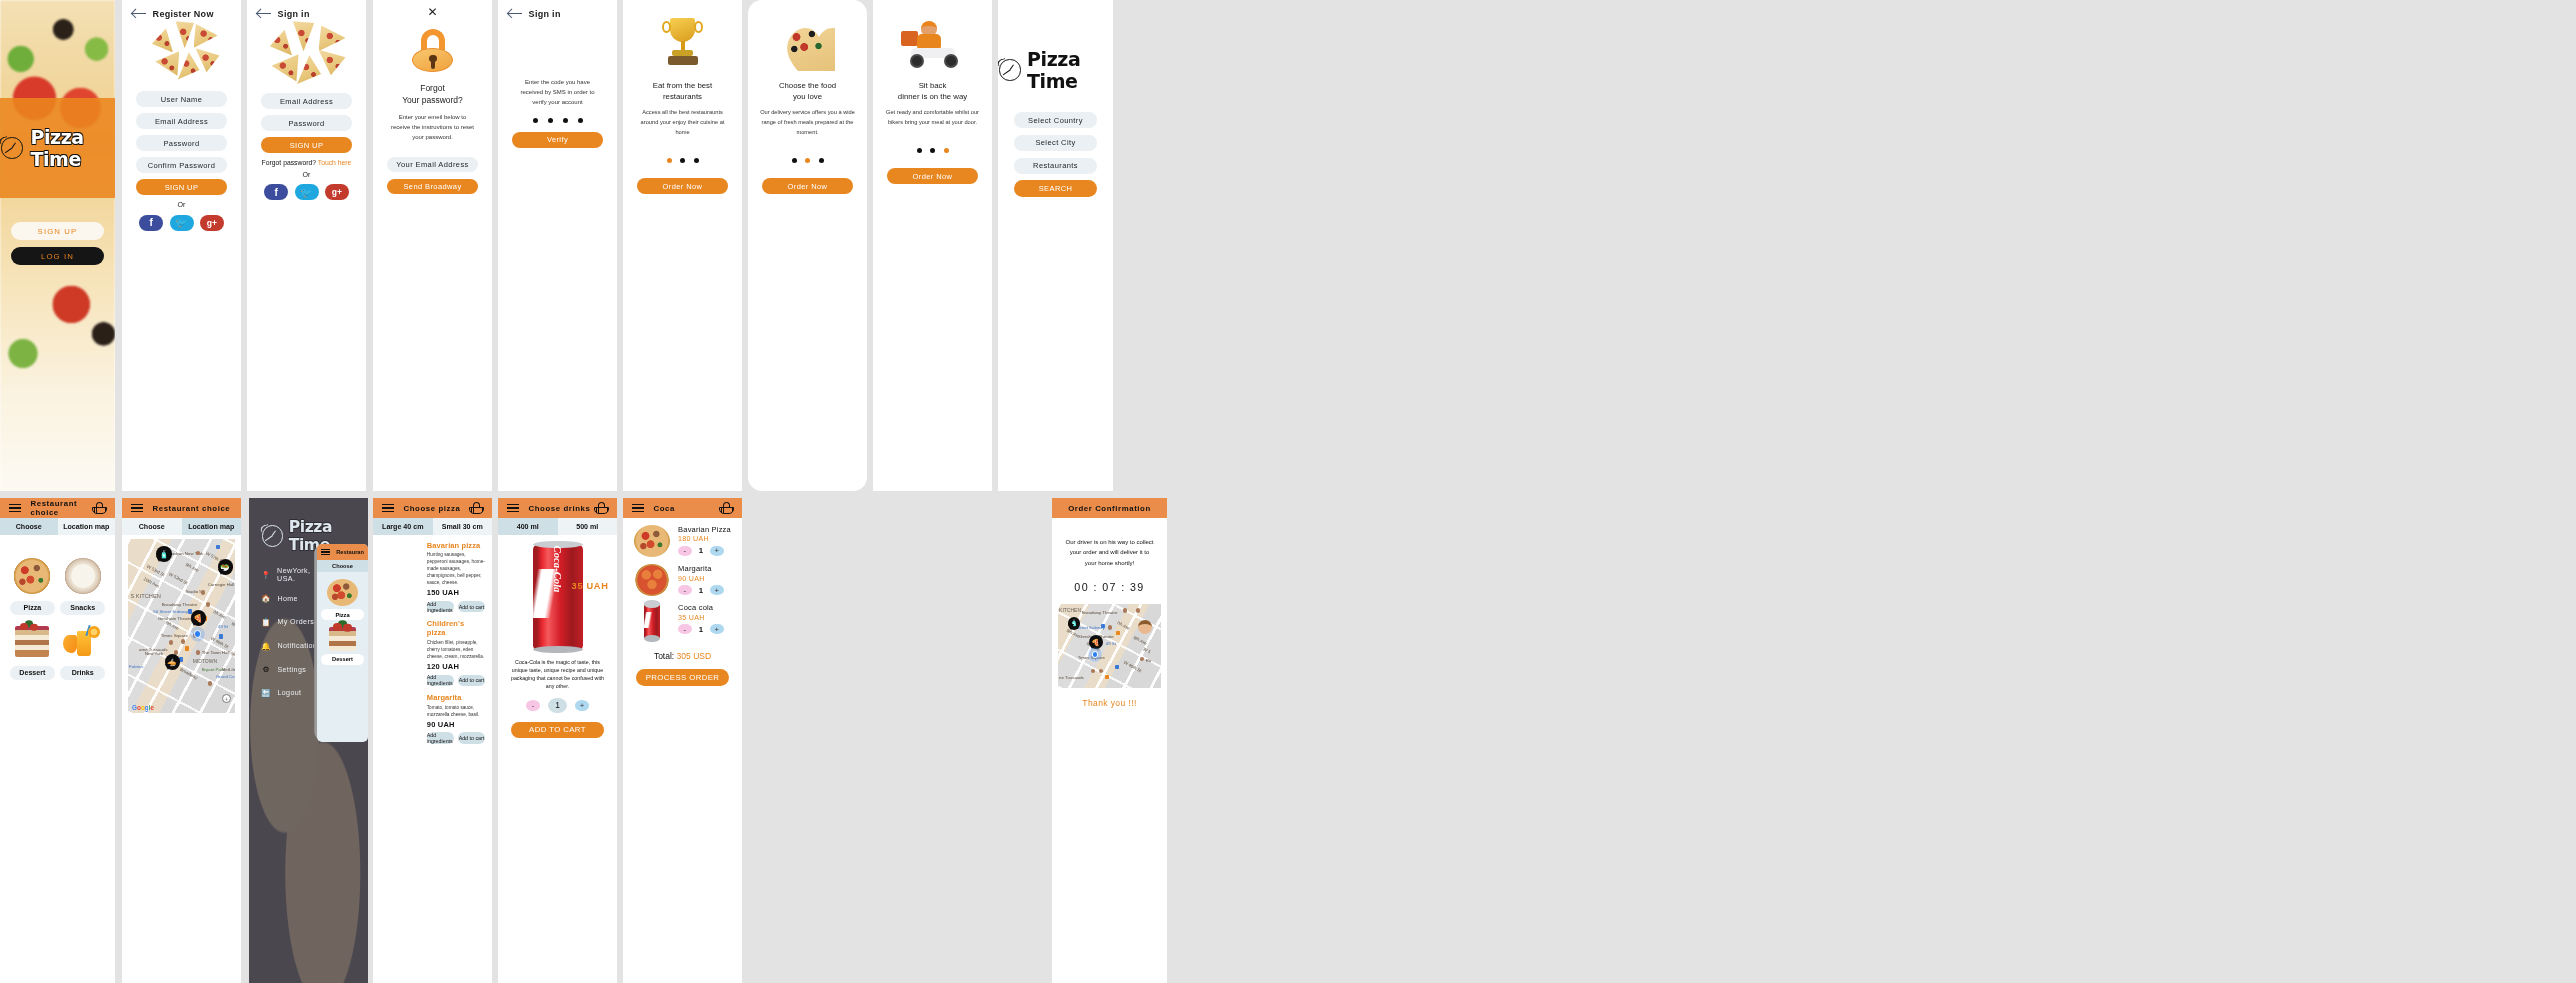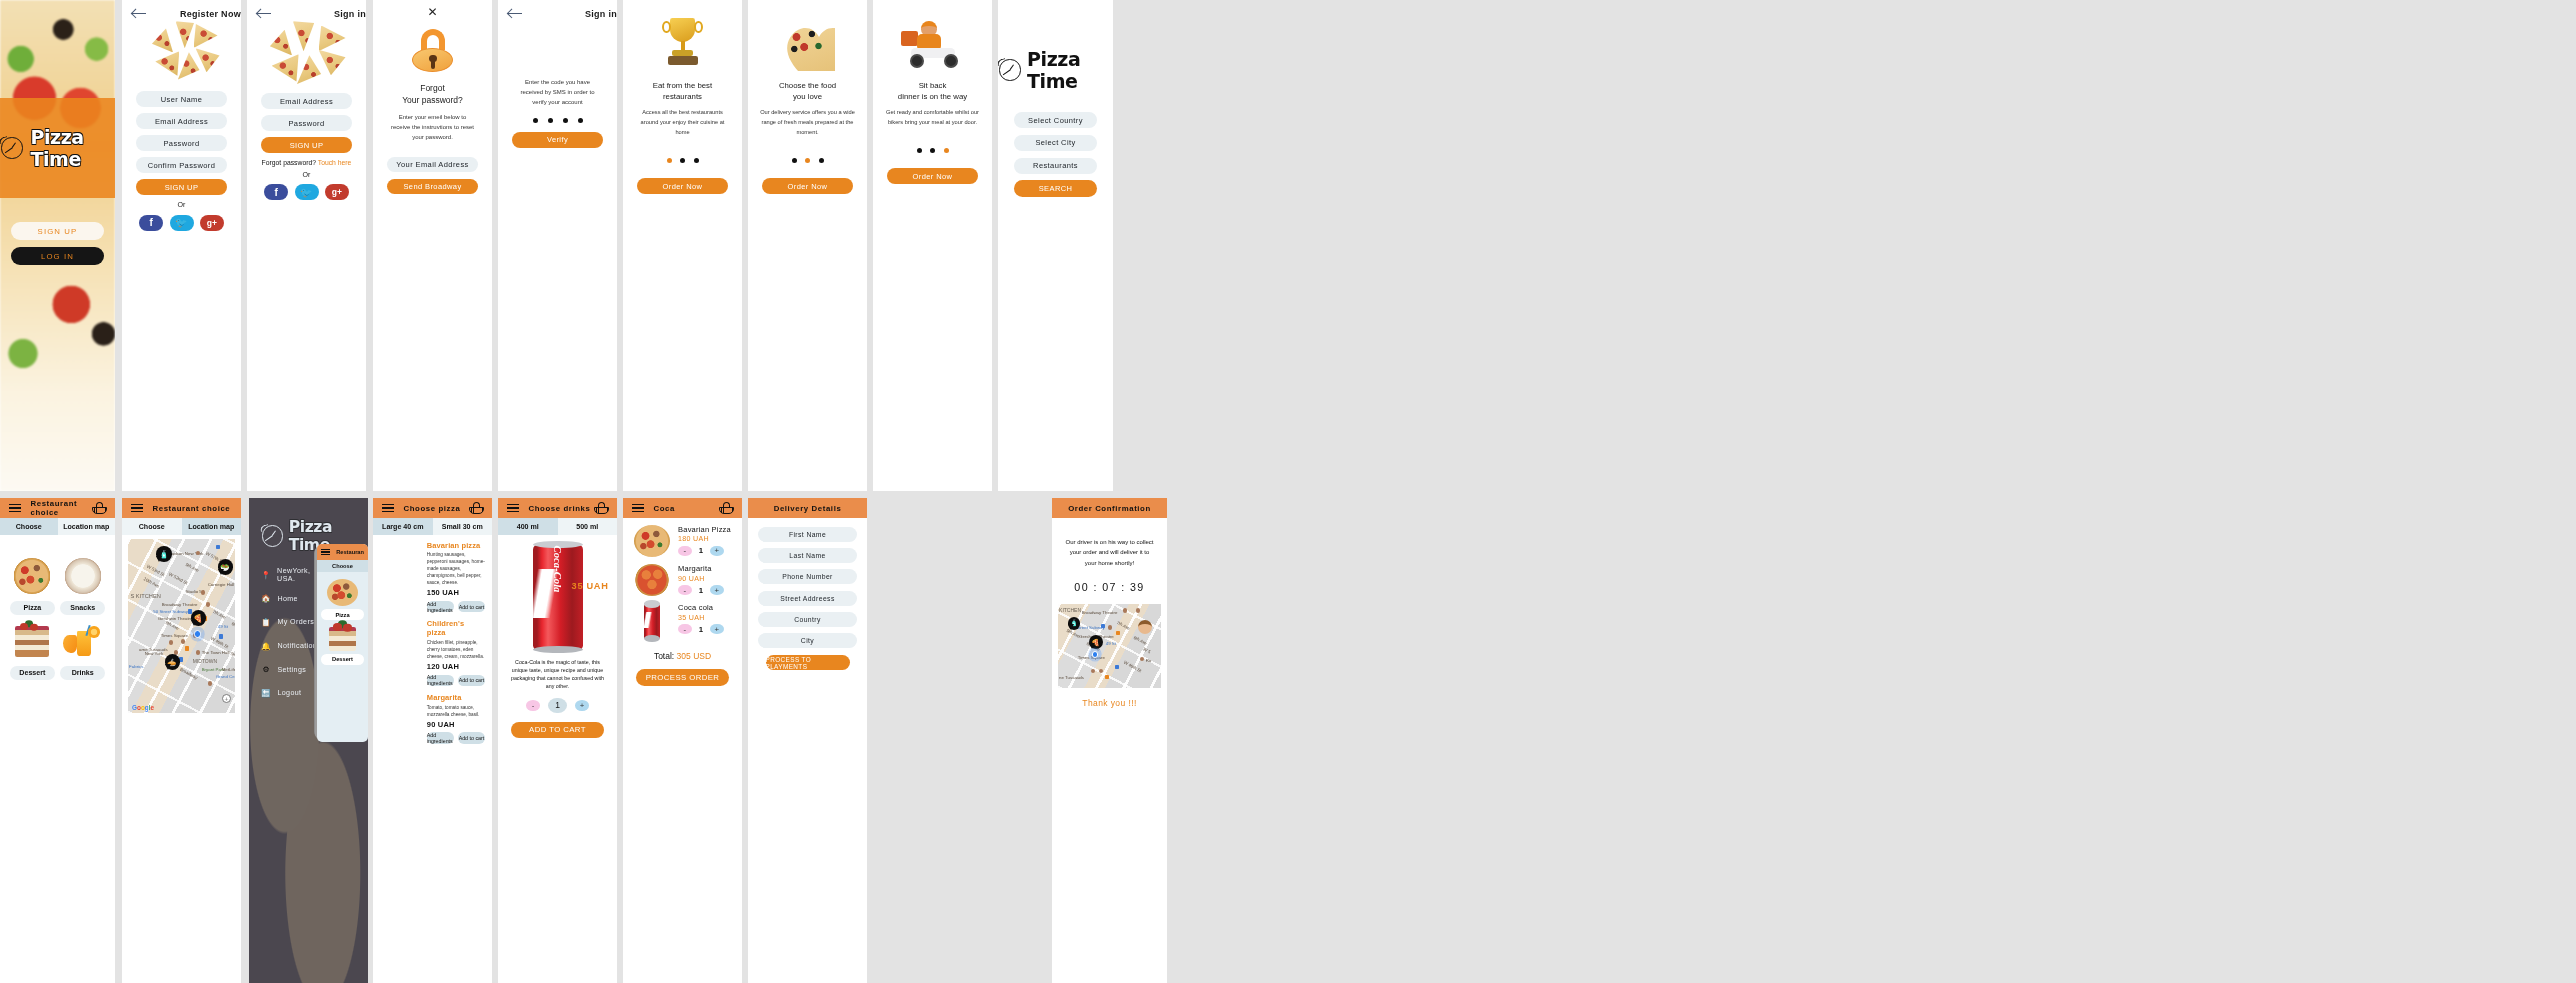--- a/index.html
+++ b/index.html
@@ -21,21 +21,21 @@
   .pill {
     background:#eaf0f3; border-radius:28.4px;
     display:flex; align-items:center; justify-content:center;
     color:#21262b; font-size:9.2px; letter-spacing:0.4px;
   }
   .btn-orange {
     background:#e8861f; border-radius:28.4px; color:#fff;
     display:flex; align-items:center; justify-content:center;
     font-size:9.2px; letter-spacing:0.4px;
   }
-  .back-row { display:flex; align-items:center; gap:6.4px; padding:8.5px 0 0 10px;justify-content:space-between; }
+  .back-row { display:flex; align-items:center; gap:6.4px; padding:8.5px 0 0 10px; }
   .back-arrow { width:14.2px; height:8.5px; position:relative; }
   .back-arrow::before{content:"";position:absolute;left:0;top:3.6px;width:14.2px;height:1.1px;background:#4a5a74;}
   .back-arrow::after{content:"";position:absolute;left:0;top:0.7px;width:6.4px;height:6.4px;border-left:1.1px solid #4a5a74;border-bottom:1.1px solid #4a5a74;transform:rotate(45deg);}
   .back-label { font-size:9px; font-weight:bold; color:#1a1a1a; letter-spacing:0.3px; }
 
   
   #s1 { left:0; width:115px; }
   .splash-photo {
     position:absolute; inset:0;
     background:
@@ -105,21 +105,21 @@
   .center-sub { text-align:center; font-size:6px; color:#333; line-height:1.7; margin-top:5.7px; padding:0 15.6px; }
 
   
   #s5 { left:498px; width:119px; }
   .dots { display:flex; justify-content:center; gap:10px; margin-top:11.4px; }
   .dot { width:5px; height:5px; border-radius:50%; background:#111; }
   .dot.o { background:#e8861f; }
 
   
   #s6 { left:623px; width:119px; }
-  #s7 { left:748px; width:119px; }
+  #s7 { left:748px; width:119px;border-radius:14px; }
   #s8 { left:873px; width:119px; }
   .ob-art { height:71px; display:flex; align-items:flex-end; justify-content:center; padding-top:11.4px; }
   .trophy { width:38px; height:54px; position:relative; }
   .trophy .cup { position:absolute; left:6.4px; top:1.4px; width:25.6px; height:24px; background:linear-gradient(160deg,#f7cf52,#d99c1c); border-radius:2.8px 2.8px 14.2px 14.2px; }
   .trophy .ear-l,.trophy .ear-r { position:absolute; top:3.6px; width:9.2px; height:12.8px; border:2.8px solid #e1a81f; border-radius:50%; }
   .trophy .ear-l{left:-1.4px;} .trophy .ear-r{right:-1.4px;}
   .trophy .stem { position:absolute; left:17px; top:24px; width:4.3px; height:10px; background:#d79a18; }
   .trophy .base { position:absolute; left:8.5px; top:33px; width:21.3px; height:5.7px; background:#caa127; border-radius:2.1px; }
   .trophy .base2 { position:absolute; left:4.3px; top:39px; width:30px; height:8.5px; background:#7b5a2e; border-radius:2.1px; }
   .heart-pizza { width:55px; height:50px; position:relative; }
@@ -856,34 +856,20 @@
     </div>
     <div class="total">
       <span>Total:</span>
       <b>305 USD</b>
     </div>
     <div class="form-stack" style="margin-top:8.5px;padding:0 12.8px">
       <div class="btn-orange" style="height:16.4px;font-size:7.8px">PROCESS ORDER</div>
     </div>
   </div>
 
-  <div class="screen r2" id="m7">
-    <div class="appbar center">
-      <span class="appbar-title c">Delivery Details</span>
-    </div>
-    <div class="fields">
-      <div class="pill">First Name</div>
-      <div class="pill">Last Name</div>
-      <div class="pill">Phone Number</div>
-      <div class="pill">Street Addreess</div>
-      <div class="pill">Country</div>
-      <div class="pill">City</div>
-      <div class="btn-orange" style="height:15.6px;width:84px;margin:2.8px auto 0;font-size:6.4px">PROCESS TO PLAYMENTS</div>
-    </div>
-  </div>
 
 
   <div class="screen r2" id="m9">
     <div class="appbar center">
       <span class="appbar-title c">Order Confirmation</span>
     </div>
     <div class="conf-text">Our driver is on his way to collect your order and will deliver it to your home shortly!</div>
     <div class="timer">00 : 07 : 39</div>
     <div style="margin:11.4px 5.7px 0">
       <div class="mapbox sm" style="height:84px">

